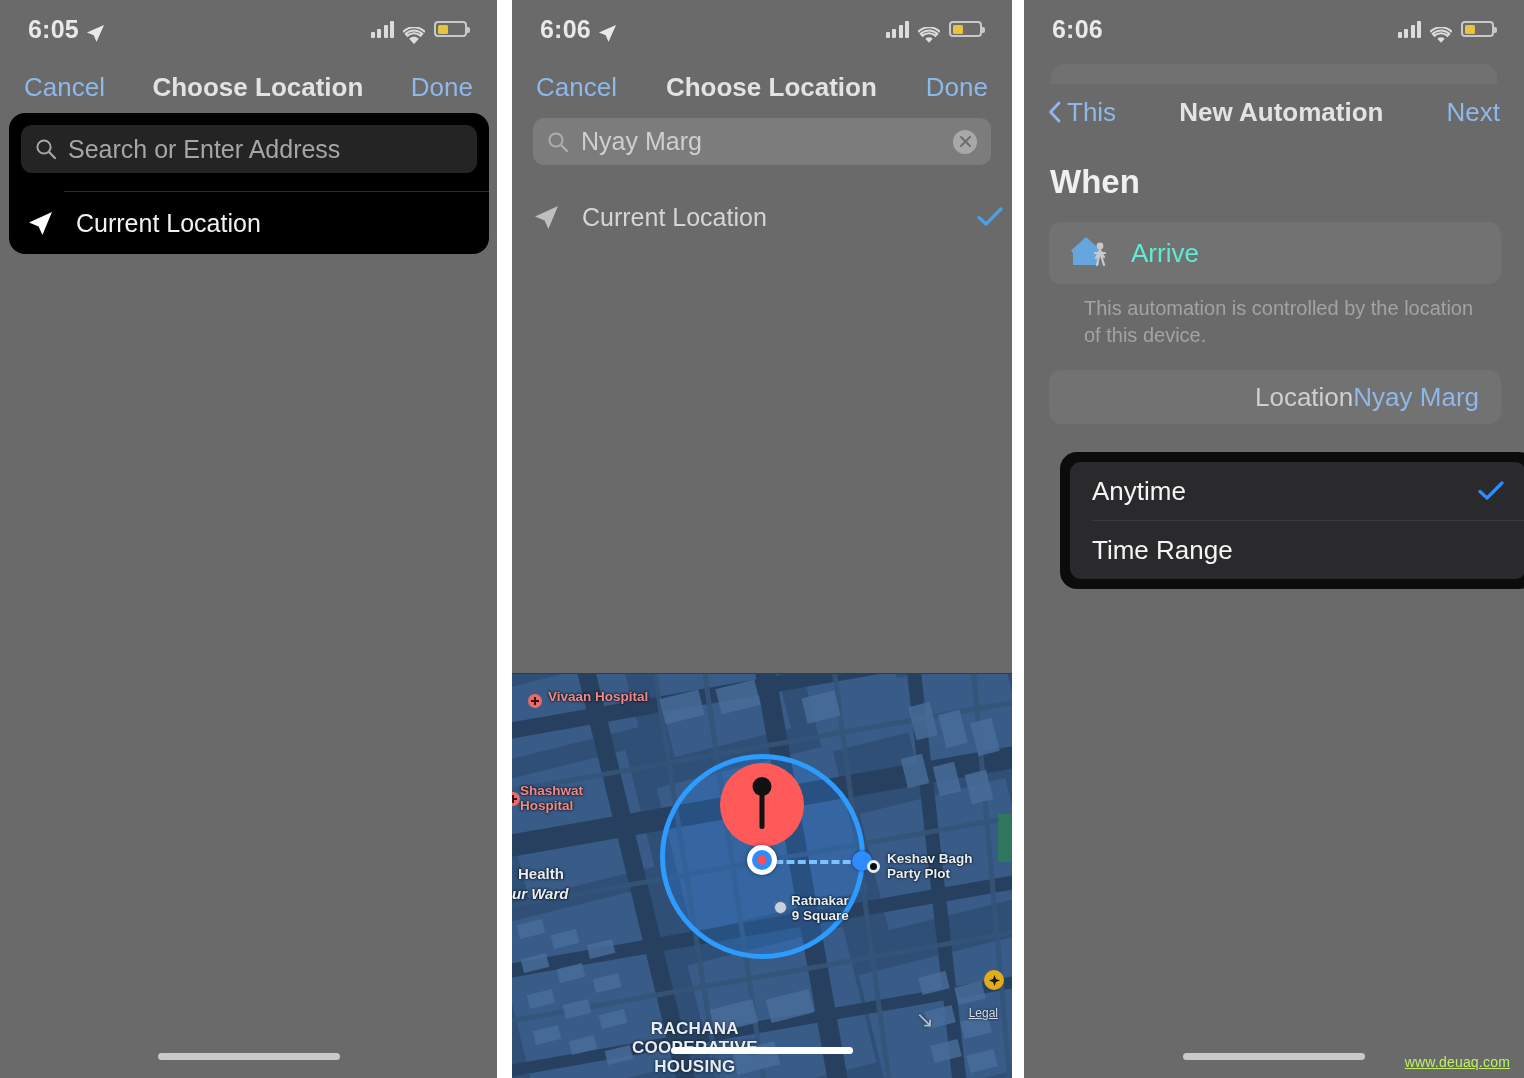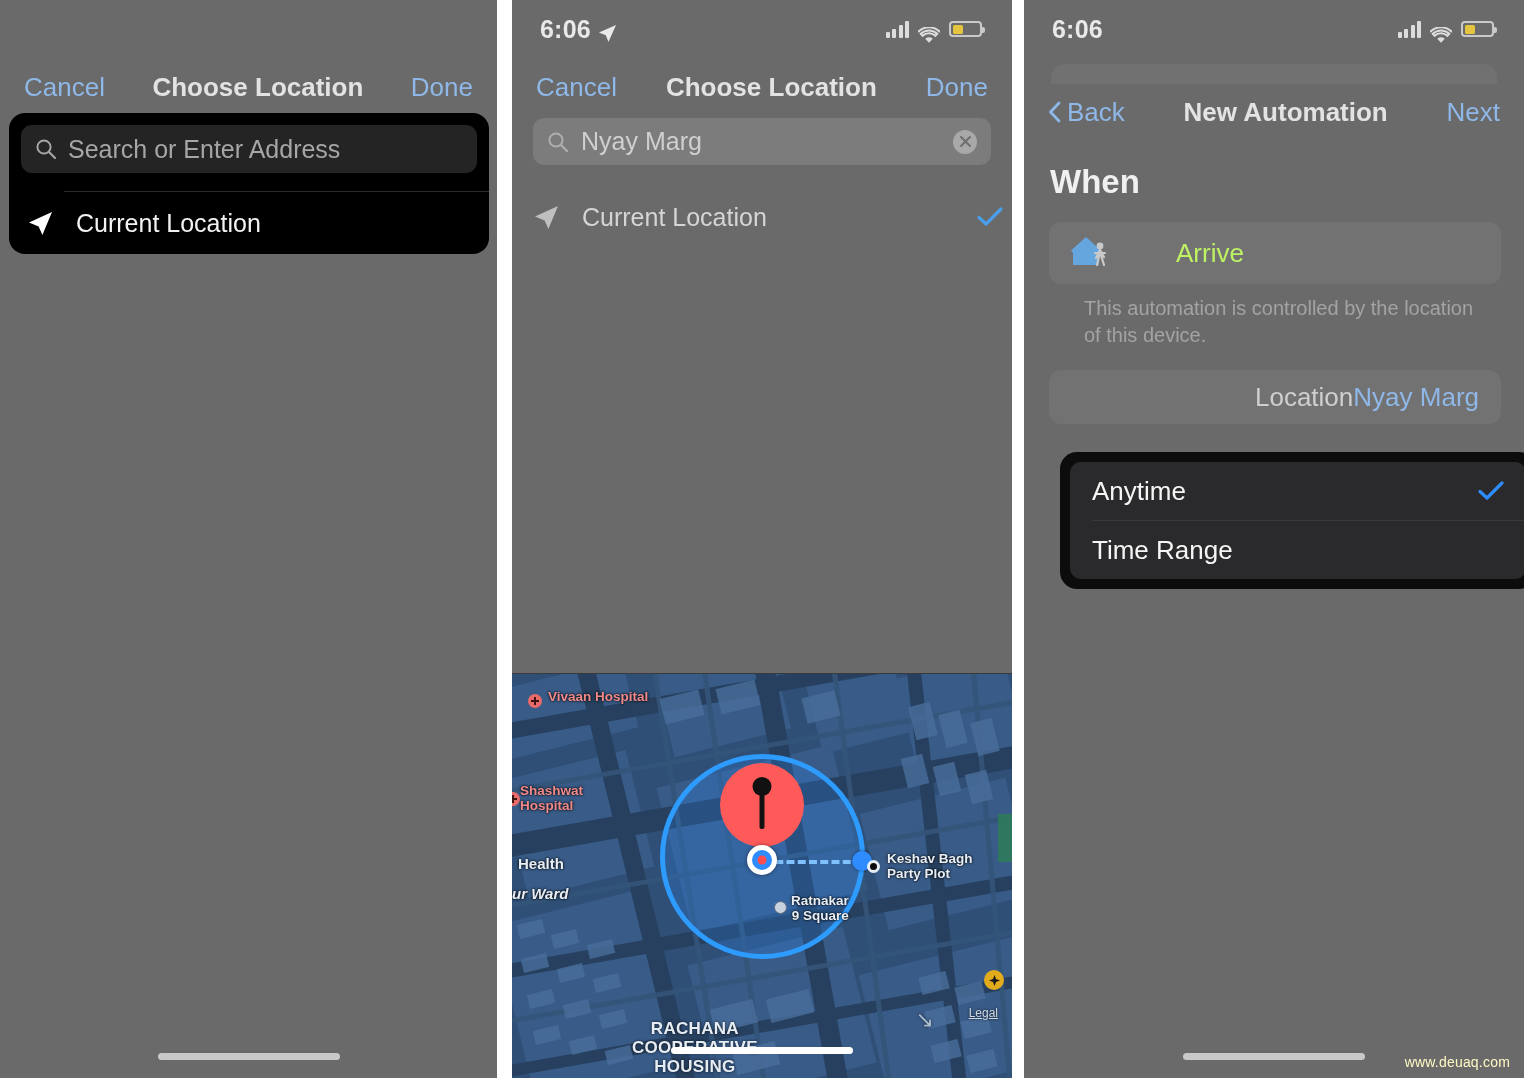--- a/index.html
+++ b/index.html
@@ -225,21 +225,21 @@
     color: #f0f0f0; font-size: 33px; font-weight: 700;
   }
   .row-card {
     position: absolute; left: 25px; width: 452px;
     background: rgba(255,255,255,0.055);
     border-radius: 12px;
     display: flex; align-items: center;
   }
   .row-arrive { top: 222px; height: 62px; padding: 0 20px; gap: 16px; }
   .arrive-icon { position: relative; width: 46px; height: 42px; flex:0 0 auto; }
-  .row-arrive .label { color: #bef264; font-size: 26px; margin-left: 45px; }
+  .row-arrive .label { color: #5eead4; font-size: 26px; }
   .hint-text {
     position: absolute; left: 60px; top: 295px; width: 400px;
     color: #a3a3a3; font-size: 20px; line-height: 1.35;
   }
   .row-location { top: 370px; height: 54px; padding: 0 22px; justify-content: flex-end; }
   .row-location .k { color: #cfcfcf; font-size: 26px; }
   .row-location .v { color: #8fb8e8; font-size: 26px; }
 
   .action-sheet {
     position: absolute; left: 36px; top: 452px; width: 476px;
@@ -255,30 +255,57 @@
   .as-sep { height: 1px; background: #3a3a3c; margin-left: 22px; }
 
   
   .home-ind {
     position: absolute; bottom: 18px; left: 50%; transform: translateX(-50%);
     width: 182px; height: 7px; border-radius: 4px; background: #c9c9c9;
   }
   .p2 .home-ind { background: #ffffff; bottom: 24px; }
   .watermark {
     position: absolute; right: 14px; bottom: 8px;
-    color: #fef9c3; font-size: 14px; letter-spacing: .2px;
+    color: #bef264; font-size: 14px; letter-spacing: .2px; text-decoration: underline;
   }
 </style>
 </head>
 <body>
 
 <div class="shots">
 
   <div class="panel p1">
 
+    <div class="statusbar">
+      <div class="sb-left">
+        <span>6:05</span>
+        <span class="loc-arrow">
+          <svg viewBox="0 0 20 20">
+              <path d="M19 1 1 9l7.2 2.8L11 19z" fill="#e9e9e9"></path>
+            </svg>
+        </span>
+      </div>
+      <div class="sb-right">
+        <span class="signal">
+            <i></i>
+            <i></i>
+            <i></i>
+            <i></i>
+          </span>
+        <span class="wifi">
+          <svg viewBox="0 0 22 17">
+              <path d="M11 15.6 7.6 11.9a5 5 0 0 1 6.8 0zM4.6 8.8a9.4 9.4 0 0 1 12.8 0l1.8-2A12 12 0 0 0 2.8 6.8zM.6 4.4a15.3 15.3 0 0 1 20.8 0" fill="none" stroke="#dcdcdc" stroke-width="2.1" stroke-linecap="round"></path>
+              <path d="M11 15.8 7.3 11.7a5.4 5.4 0 0 1 7.4 0z" fill="#dcdcdc"></path>
+            </svg>
+        </span>
+        <span class="battery">
+            <span class="fill"></span>
+          </span>
+      </div>
+    </div>
 
     <div class="navbar">
       <span class="nav-btn">Cancel</span>
       <span class="nav-title">Choose Location</span>
       <span class="nav-btn">Done</span>
     </div>
 
     <div class="search-popover">
       <div class="search-field">
         <span class="mag">
@@ -444,21 +471,21 @@
         <rect x="486" y="140" width="16" height="48" fill="#2f7a5a" opacity=".9"></rect>
       </svg>
 
       <span class="poi-dot-red" style="left:16px; top:20px;"></span>
       <span class="poi red" style="left:36px; top:16px;">Vivaan Hospital</span>
 
       <span class="poi-dot-red" style="left:-6px; top:118px;"></span>
       <span class="poi red" style="left:8px; top:110px;">Shashwat
 Hospital</span>
 
-      <span class="poi white" style="left:6px; top:182px; font-size:15px;">Health</span>
+      <span class="poi white" style="left:6px; top:192px; font-size:15px;">Health</span>
       <span class="poi white" style="left:0px; top:212px; font-size:15px;font-style:italic;">ur Ward</span>
 
       <div class="geo-circle" style="left:148px; top:80px; width:205px; height:205px;"></div>
       <div class="geo-radius-line" style="left:252px; top:186px; width:98px;"></div>
       <div class="geo-handle" style="left:340px; top:177px;"></div>
 
       <div class="map-pin" style="left:208px; top:89px;">
           <span class="tail"></span>
         </div>
       <div class="geo-center" style="left:235px; top:171px;"></div>
@@ -516,21 +543,21 @@
 
     <div class="sheet-edge"></div>
 
     <div class="navbar">
       <span class="nav-back">
         <span class="chev">
           <svg viewBox="0 0 13 22">
               <path d="M11 2 2.5 11 11 20" fill="none" stroke="#8fb8e8" stroke-width="2.8" stroke-linecap="round" stroke-linejoin="round"></path>
             </svg>
         </span>
-        <span class="nav-btn">Back</span>
+        <span class="nav-btn">This</span>
       </span>
       <span class="nav-title">New Automation</span>
       <span class="nav-btn">Next</span>
     </div>
 
     <div class="section-title">When</div>
 
     <div class="row-card row-arrive">
       <span class="arrive-icon">
         <svg viewBox="0 0 46 42">

